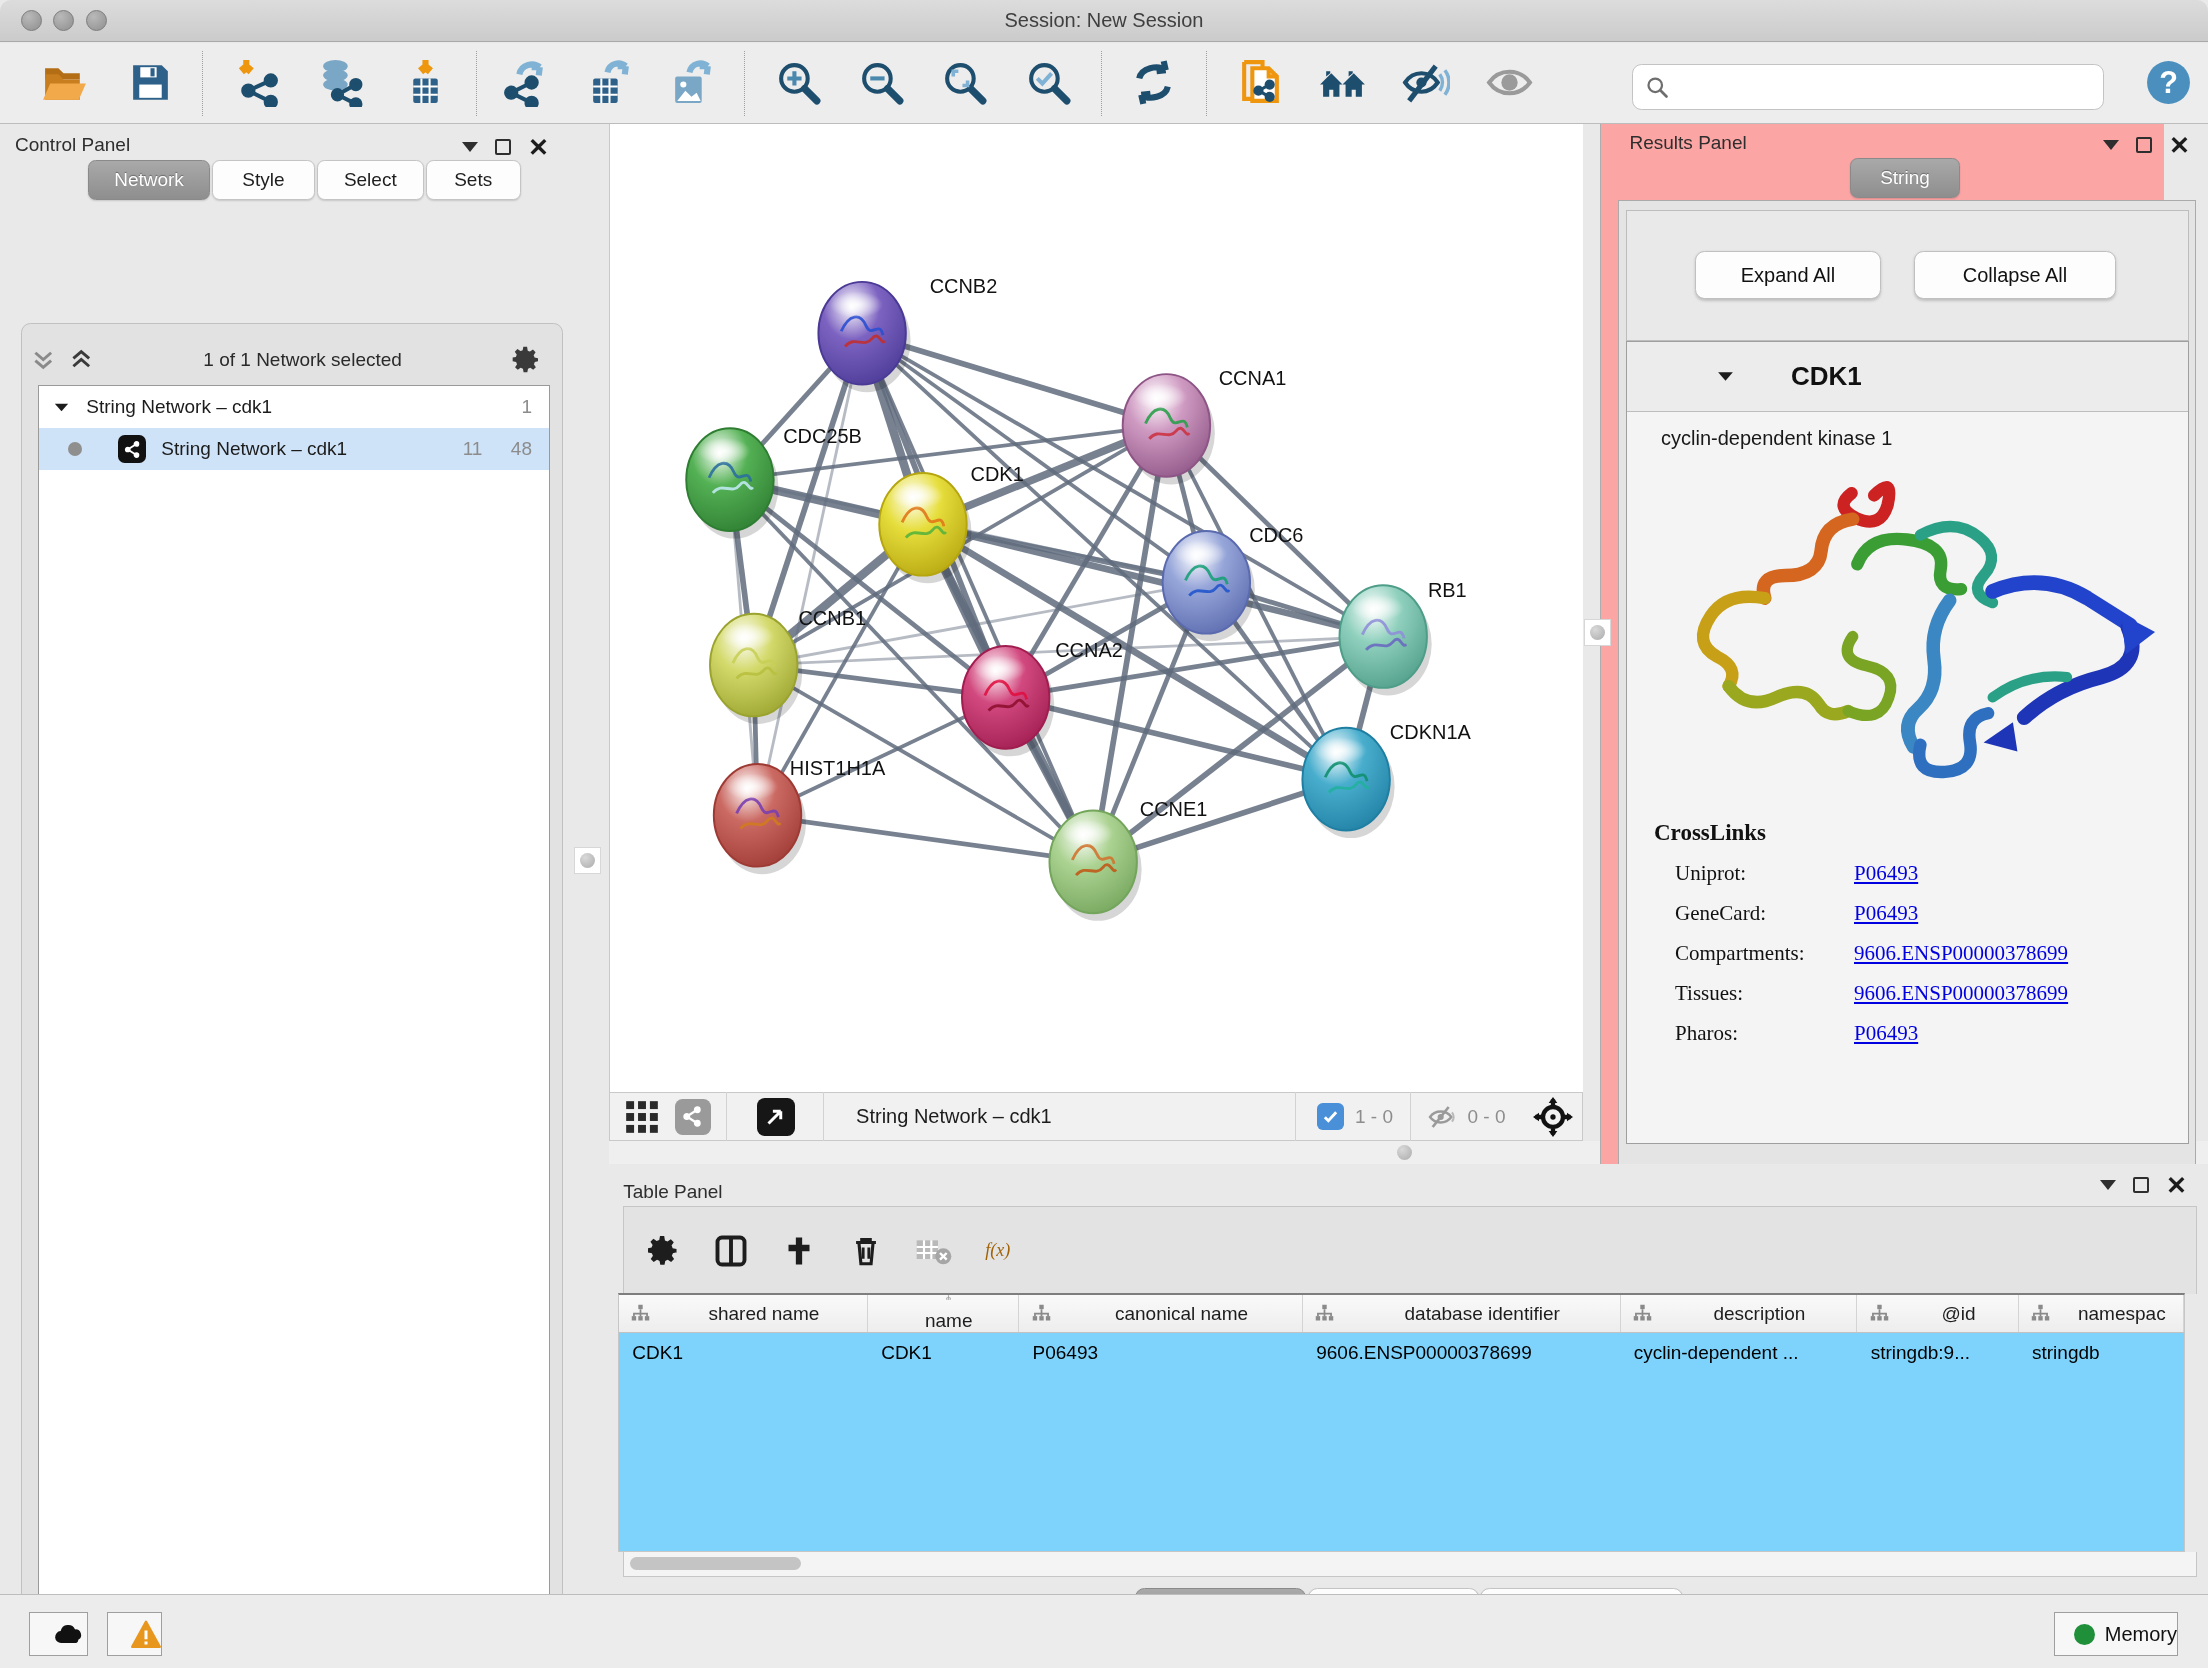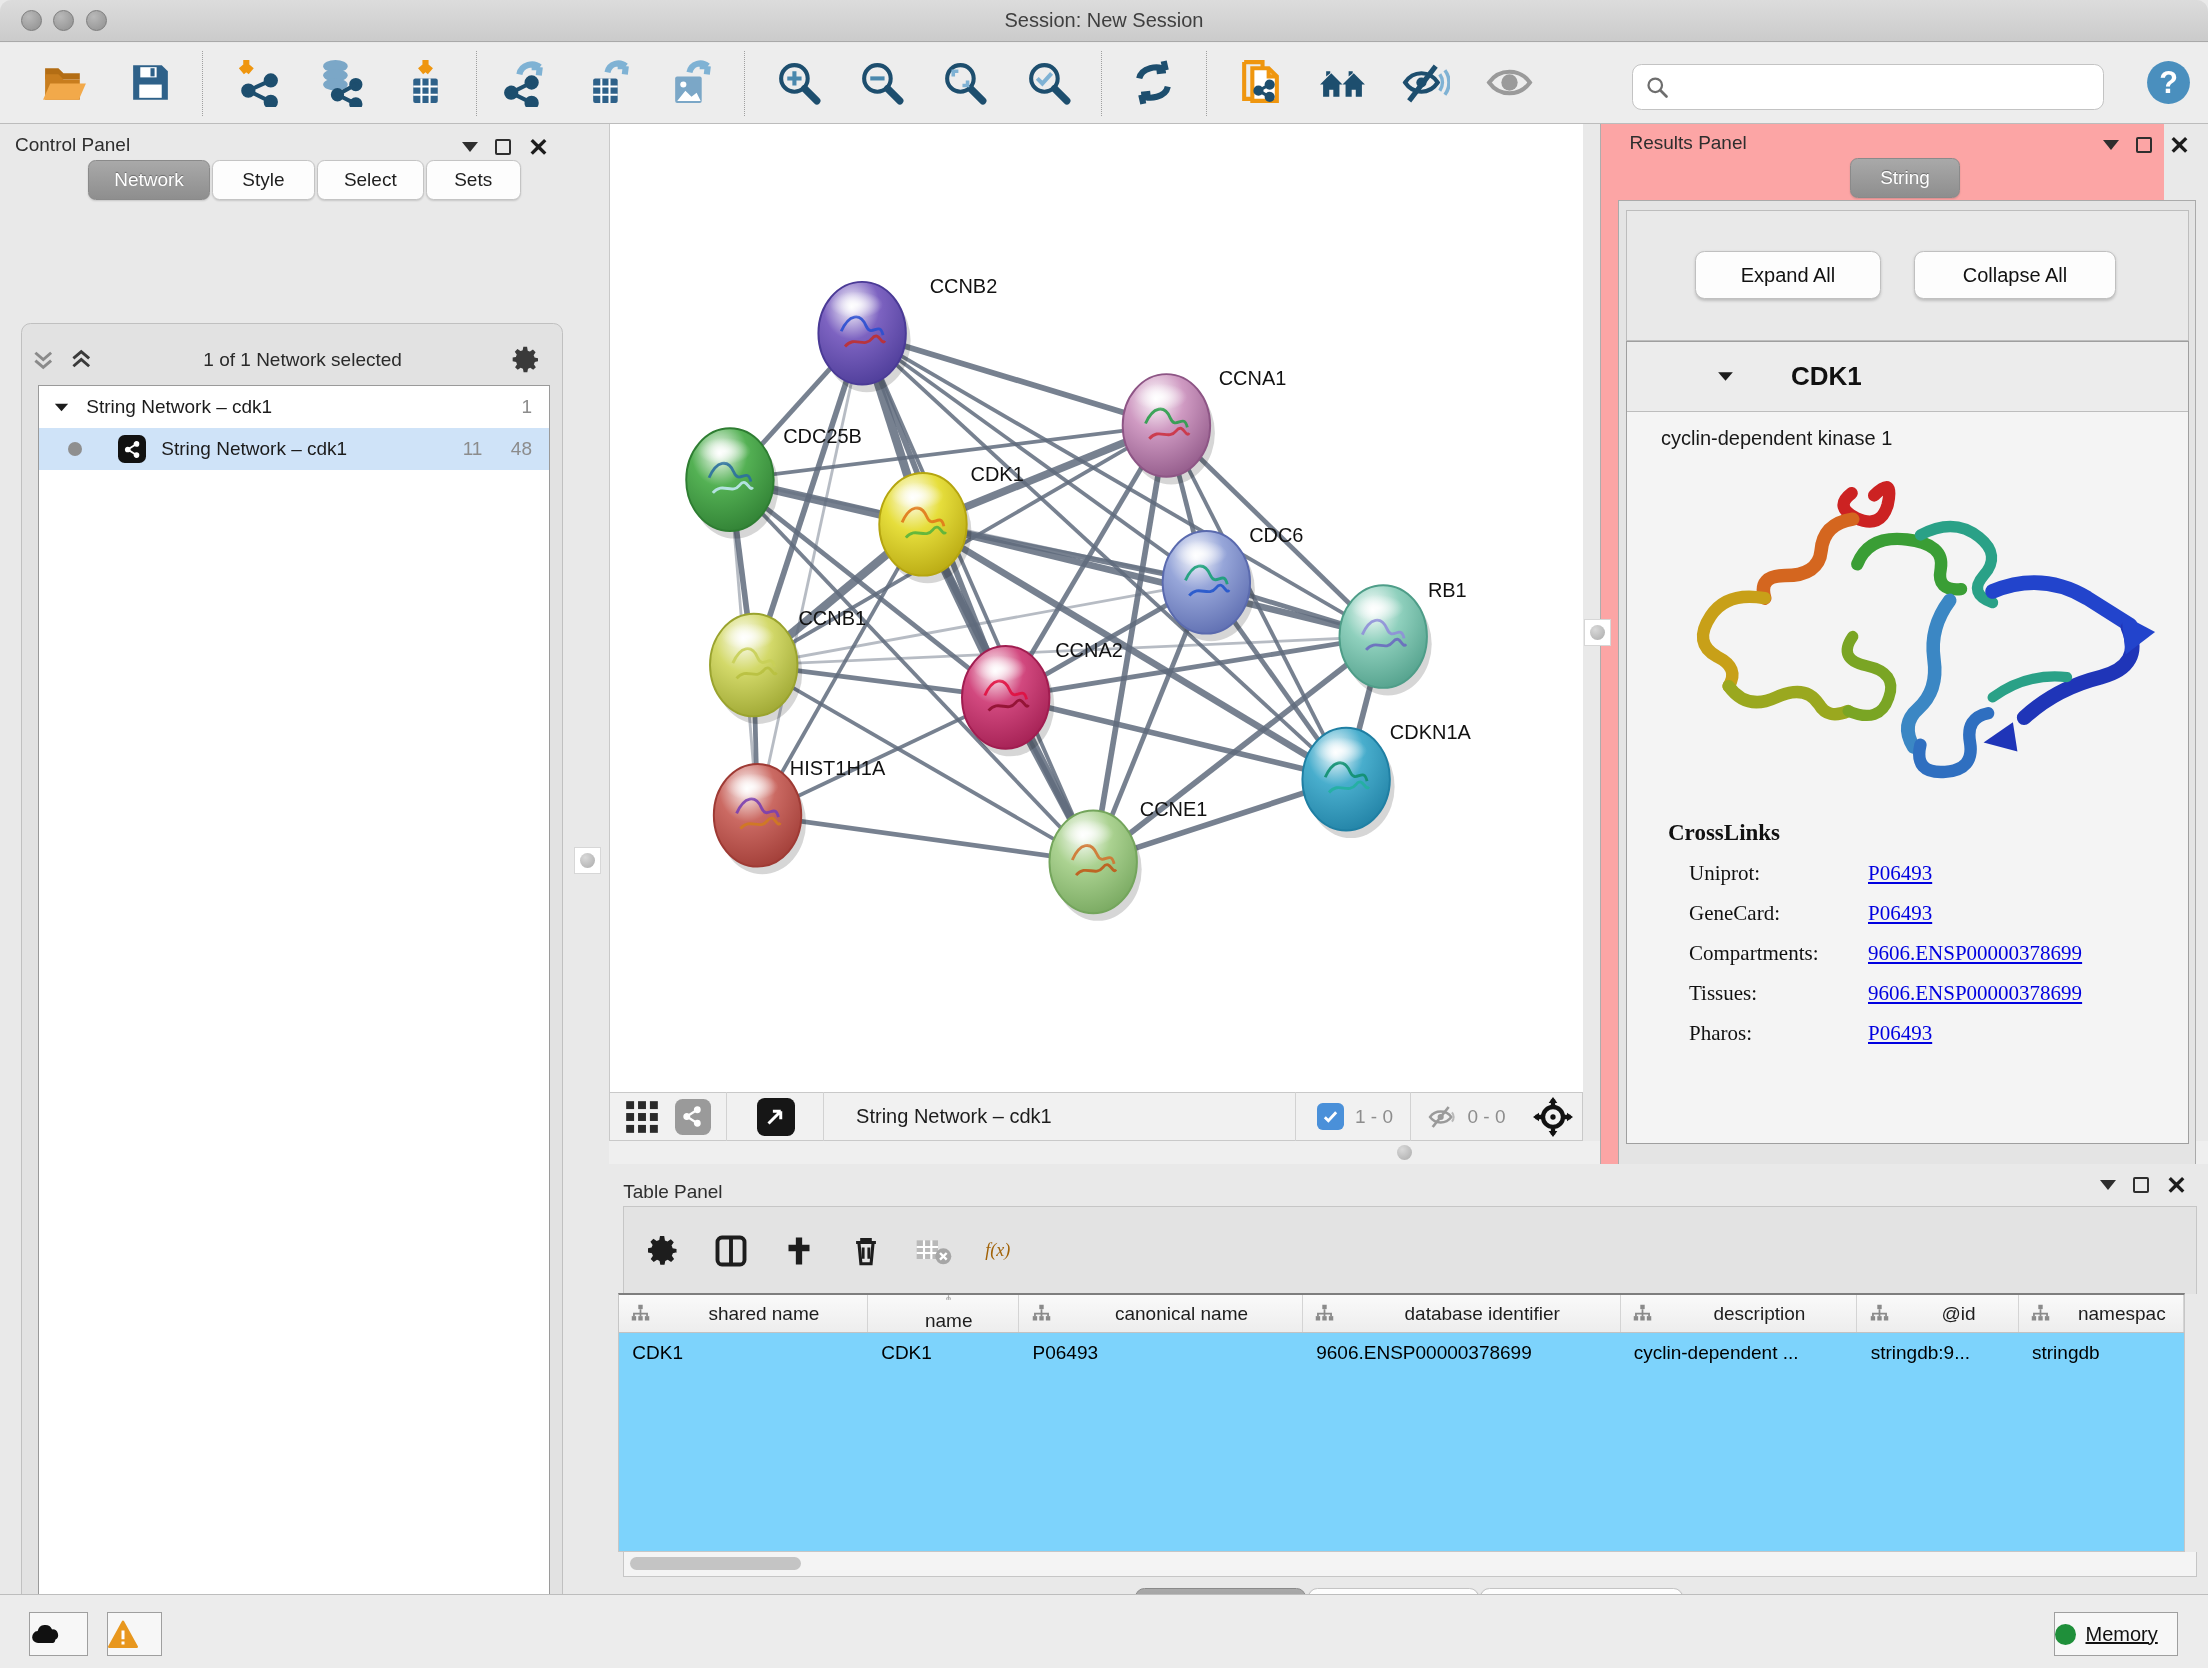--- a/index.html
+++ b/index.html
@@ -68,21 +68,21 @@
   .th { display:flex; align-items:center; gap:9.5px; font-size:19px; color:#1d1d1d; border-right:1px solid #d4d4d4; padding-left:11.4px; overflow:hidden; white-space:nowrap; }
   .tr { display:flex; height:40px; }
   .td { font-size:19px; color:#000; padding-left:13.3px; display:flex; align-items:center; overflow:hidden; white-space:nowrap; }
   #tp-scroll { left:14.3px; top:388px; width:1574px; height:25px; background:#f4f4f4; border:1px solid #c6c6c6; border-top:none; }
   #tp-thumb { left:5.7px; top:4.8px; width:171px; height:13.3px; border-radius:6.7px; background:#c4c4c4; }
   #tp-tabs { left:0; top:424px; width:1600px; display:flex; justify-content:center; gap:1.9px; }
   #tp-tabs .tab { height:42px; border-radius:9.5px; }
 
   
   #footer { left:0; top:1594px; width:2208px; height:74px; background:#ececec; border-top:1.9px solid #bdbdbd; }
-  .foot-btn { top:17px; height:44px; background:#f7f7f7; border:1.9px solid #9f9f9f; display:flex; align-items:center; justify-content:flex-start;text-decoration:underline; }
+  .foot-btn { top:17px; height:44px; background:#f7f7f7; border:1.9px solid #9f9f9f; display:flex; align-items:center; justify-content:flex-end; }
   #memory-btn { left:2054px; width:124px; gap:9.5px; font-size:20px; color:#111; }
   .green-dot { width:21px; height:21px; border-radius:50%; background:#1f8f3a; }
 
   svg text { font-family:"Liberation Sans", sans-serif; }
 </style>
 </head>
 <body>
 
 <div id="window">
 
@@ -627,21 +627,21 @@
             <path d="M262 128 q-18 24 -14 52 q4 28 -14 44 q-16 14 -4 34" stroke="#3b87c4" stroke-width="12"></path>
             <path d="M236 256 q-6 26 22 24 q26 -2 22 -26 q-4 -22 16 -26" stroke="#2f6fc0" stroke-width="11"></path>
             <path d="M300 120 q44 -18 84 6 l38 24" stroke="#2244cc" stroke-width="13"></path>
             <path d="M420 152 q14 34 -24 44 q-40 10 -68 36" stroke="#1f35b8" stroke-width="13"></path>
             <path d="M300 214 q30 -22 66 -18" stroke="#2aa187" stroke-width="9"></path>
           </g>
           <path d="M414 140 l30 16 -26 20z" fill="#2244cc"></path>
           <path d="M318 236 l-26 18 30 8z" fill="#1f35b8"></path>
         </svg>
       </div>
-      <div class="serif" style="padding-left:41px; margin-top:3.8px">
+      <div class="serif" style="padding-left:27px; margin-top:3.8px">
         <div style="font-size:23px; font-weight:bold; color:#111">CrossLinks</div>
         <div id="crosslinks-rows">
             <div style="display: flex; margin-top: 15px; padding-left: 21px;">
               <span class="xl-label" style="width: 179px;">Uniprot:</span>
               <a class="xl-link">P06493</a>
             </div>
             <div style="display: flex; margin-top: 15px; padding-left: 21px;">
               <span class="xl-label" style="width: 179px;">GeneCard:</span>
               <a class="xl-link">P06493</a>
             </div>

